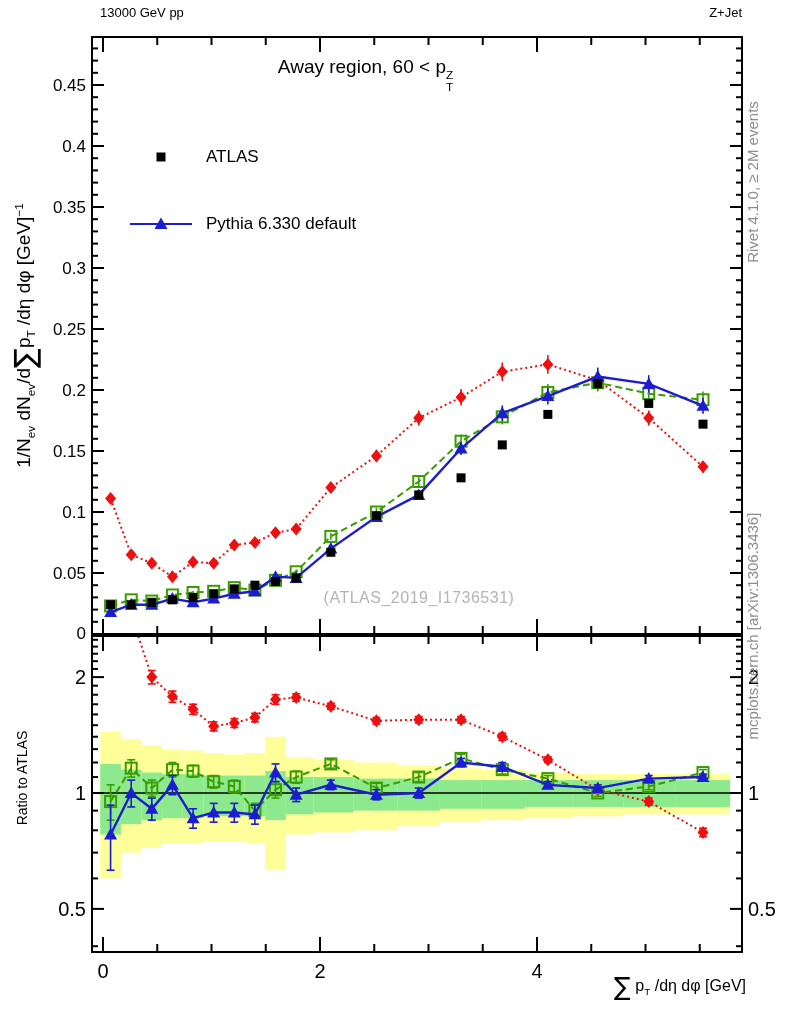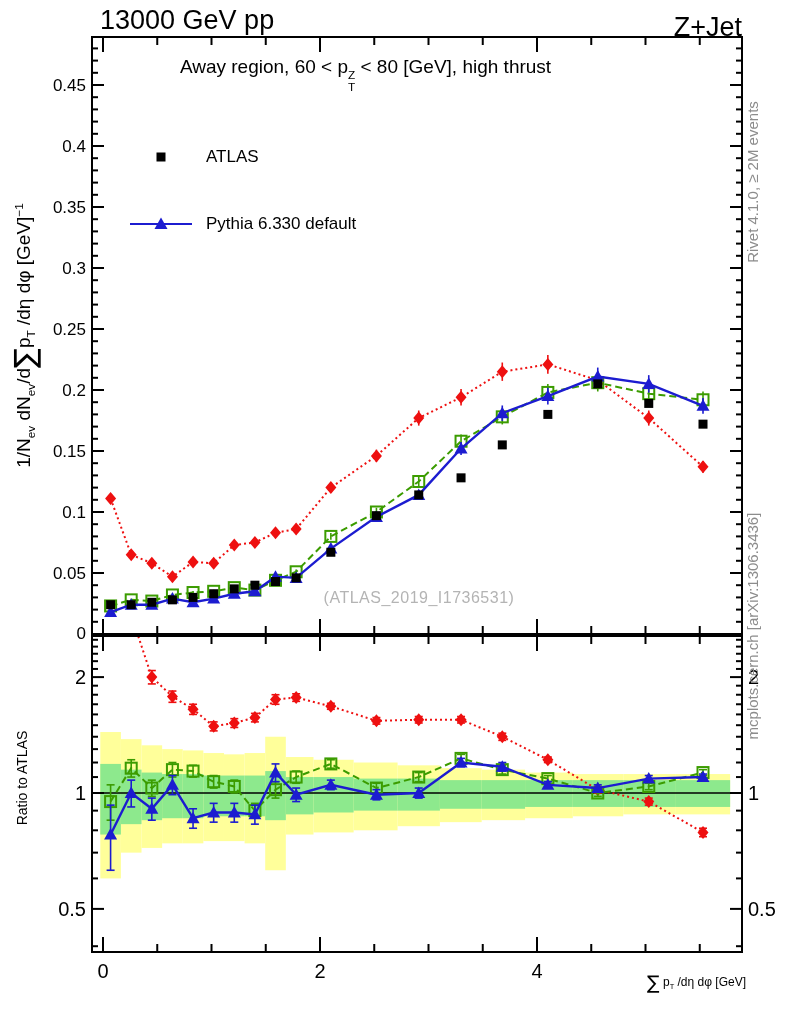--- a/index.html
+++ b/index.html
@@ -1,28 +1,28 @@
 <!DOCTYPE html>
 <html><head>
 <meta charset="utf-8">
 <style>
   html,body{margin:0;padding:0;background:#fff;}
   .page{position:relative;width:786px;height:1024px;background:#fff;overflow:hidden;
         font-family:"Liberation Sans",sans-serif;color:#000;}
   .abs{position:absolute;}
-  .hdr{font-size:27px;white-space:nowrap;}
+  .hdr{font-size:13px;white-space:nowrap;}
   .plot-title{left:92px;width:547px;top:56px;text-align:center;font-size:19px;white-space:nowrap;}
   .watermark{left:92px;width:654px;top:589px;text-align:center;font-size:16px;color:#b4b4b4;letter-spacing:.5px;}
   .vlab{transform:rotate(-90deg);transform-origin:0 0;text-align:center;white-space:nowrap;}
   .ylab-main{left:8px;top:634px;width:597px;height:30px;font-size:19px;}
   .side-note{color:#8c8c8c;font-size:15px;}
   .side-top{left:744px;top:332px;width:300px;height:20px;}
   .side-bot{left:744px;top:916px;width:580px;height:20px;}
   .ratio-lab{left:14px;top:874px;width:192px;height:18px;font-size:14px;}
-  .xlab{right:40px;top:972px;font-size:12px;white-space:nowrap;}
+  .xlab{right:40px;top:972px;font-size:16px;white-space:nowrap;}
   .legend{left:128px;top:104px;}
   .lg-row{display:flex;align-items:center;height:29px;margin-top:38px;}
   .lg-sample{width:66px;height:16px;margin-right:12px;flex:0 0 66px;}
   .lg-label{font-size:17px;white-space:nowrap;}
   .sub{font-size:0.62em;vertical-align:-0.45em;}
   .sup{font-size:0.62em;vertical-align:0.6em;}
   .big{font-size:1.55em;vertical-align:-0.18em;font-family:"DejaVu Sans",sans-serif;}
   .st-col{display:inline-flex;flex-direction:column;align-items:flex-start;font-size:0.62em;
           line-height:1;vertical-align:-0.55em;}
   svg text{font-family:"Liberation Sans",sans-serif;}
@@ -674,26 +674,26 @@
         <text x="86" y="915.8965483306328" font-size="20" text-anchor="end" fill="#000">0.5</text>
         <text x="748" y="915.8965483306328" font-size="20" text-anchor="start" fill="#000">0.5</text>
         <text x="86" y="800" font-size="20" text-anchor="end" fill="#000">1</text>
         <text x="748" y="800" font-size="20" text-anchor="start" fill="#000">1</text>
         <text x="86" y="684.1034516693672" font-size="20" text-anchor="end" fill="#000">2</text>
         <text x="748" y="684.1034516693672" font-size="20" text-anchor="start" fill="#000">2</text>
       </g>
     </svg>
 
   <div class="abs hdr" style="left:100px;top:5px;">13000 GeV pp</div>
-  <div class="abs hdr" style="right:44px;top:12px;margin-left:29px;">Z+Jet</div>
+  <div class="abs hdr" style="right:44px;top:5px;margin-left:29px;">Z+Jet</div>
 
   <div class="abs plot-title" id="plot-title"><span>Away region, 60 &lt; </span><span><span>p</span><span class="st-col">
           <span>Z</span>
           <span>T</span>
-        </span></span><span> &lt; 80 [GeV], high thrust</span></div>
+        </span></span></div>
 
   <div class="legend abs">
     <div class="lg-row">
       <svg class="lg-sample" viewBox="0 0 66 16">
           <g>
             <rect x="28.5" y="3.5" width="9" height="9" fill="#000000"></rect>
           </g>
         </svg>
       <span class="lg-label">ATLAS</span>
     </div>

